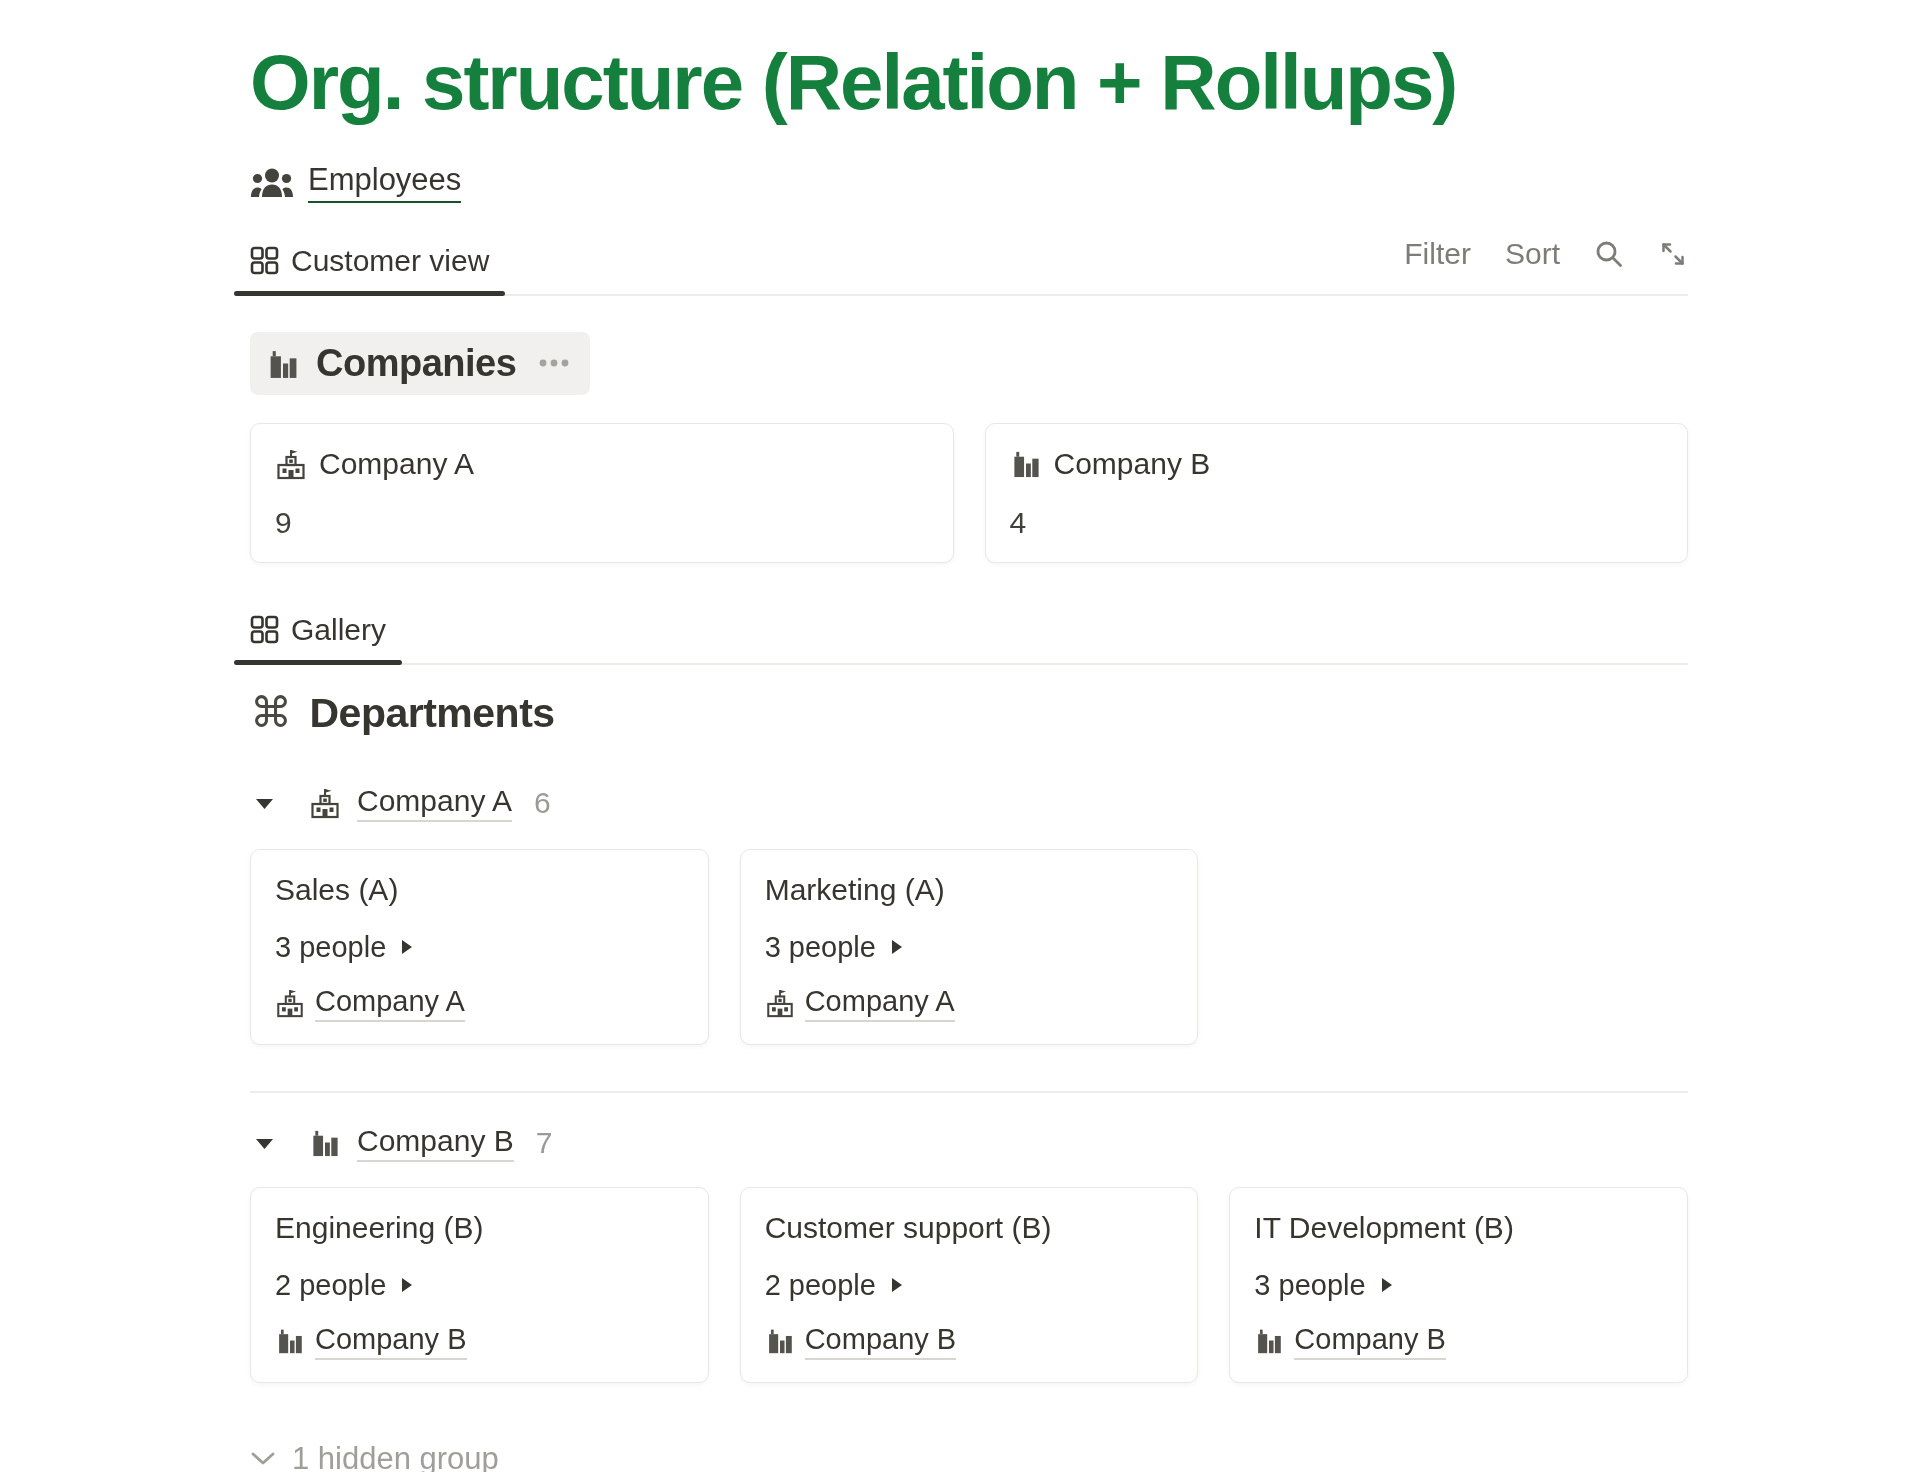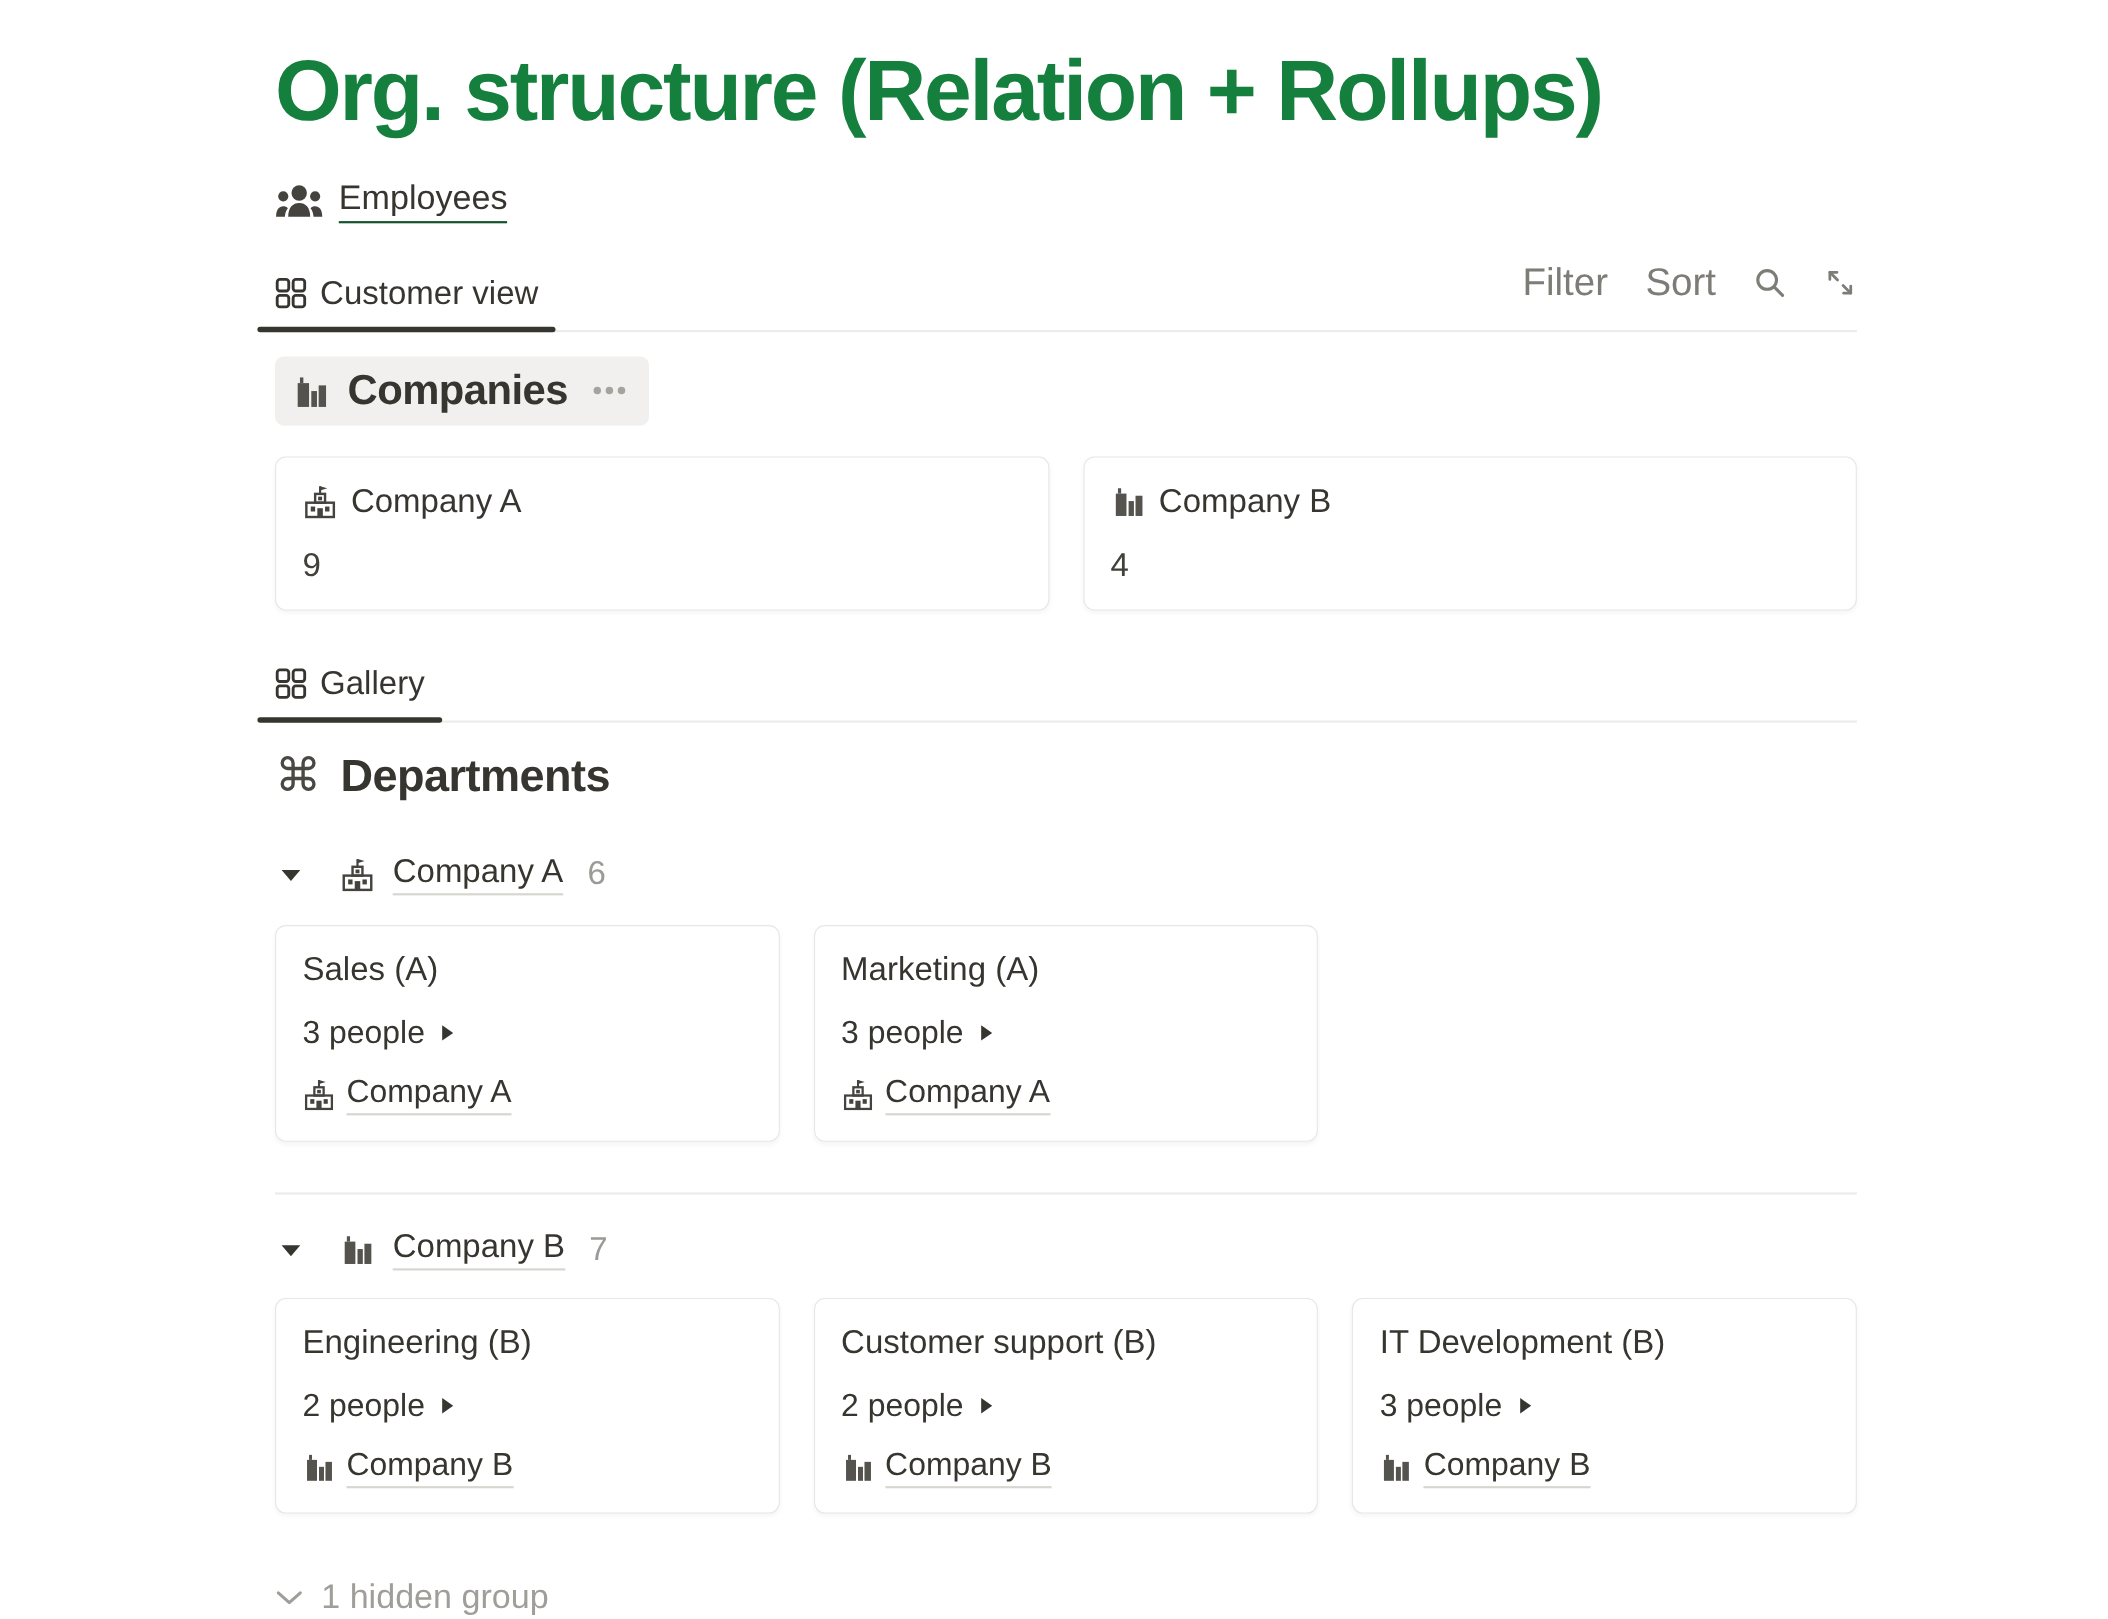--- a/index.html
+++ b/index.html
@@ -46,26 +46,26 @@
     font-size: 30px; font-weight: 500; color: #37352f;
     cursor: pointer;
   }
   .tab.active::after {
     content: ""; position: absolute; left: 0; right: 0; bottom: -2px;
     height: 5px; background: #37352f; border-radius: 3px;
   }
   .view-controls {
     display: flex; align-items: center; gap: 34px;
     padding-bottom: 23px;
-    color: #7d7c77; font-size: 35px;
+    color: #7d7c77; font-size: 30px;
   }
   .view-controls .ctl { cursor: pointer; display: inline-flex; align-items: center; }
   
   .board-header {
-    margin-top: 22px;
+    margin-top: 36px;
     display: inline-flex; align-items: center; gap: 16px;
     background: #f1f0ee; border-radius: 8px;
     padding: 10px 20px 10px 16px;
     cursor: pointer;
   }
   .board-header .title { font-size: 38px; font-weight: 700; letter-spacing: -0.5px; }
   .section-heading {
     margin-top: 24px;
     display: flex; align-items: center; gap: 18px;
     font-size: 41px; font-weight: 700; letter-spacing: -0.5px;

